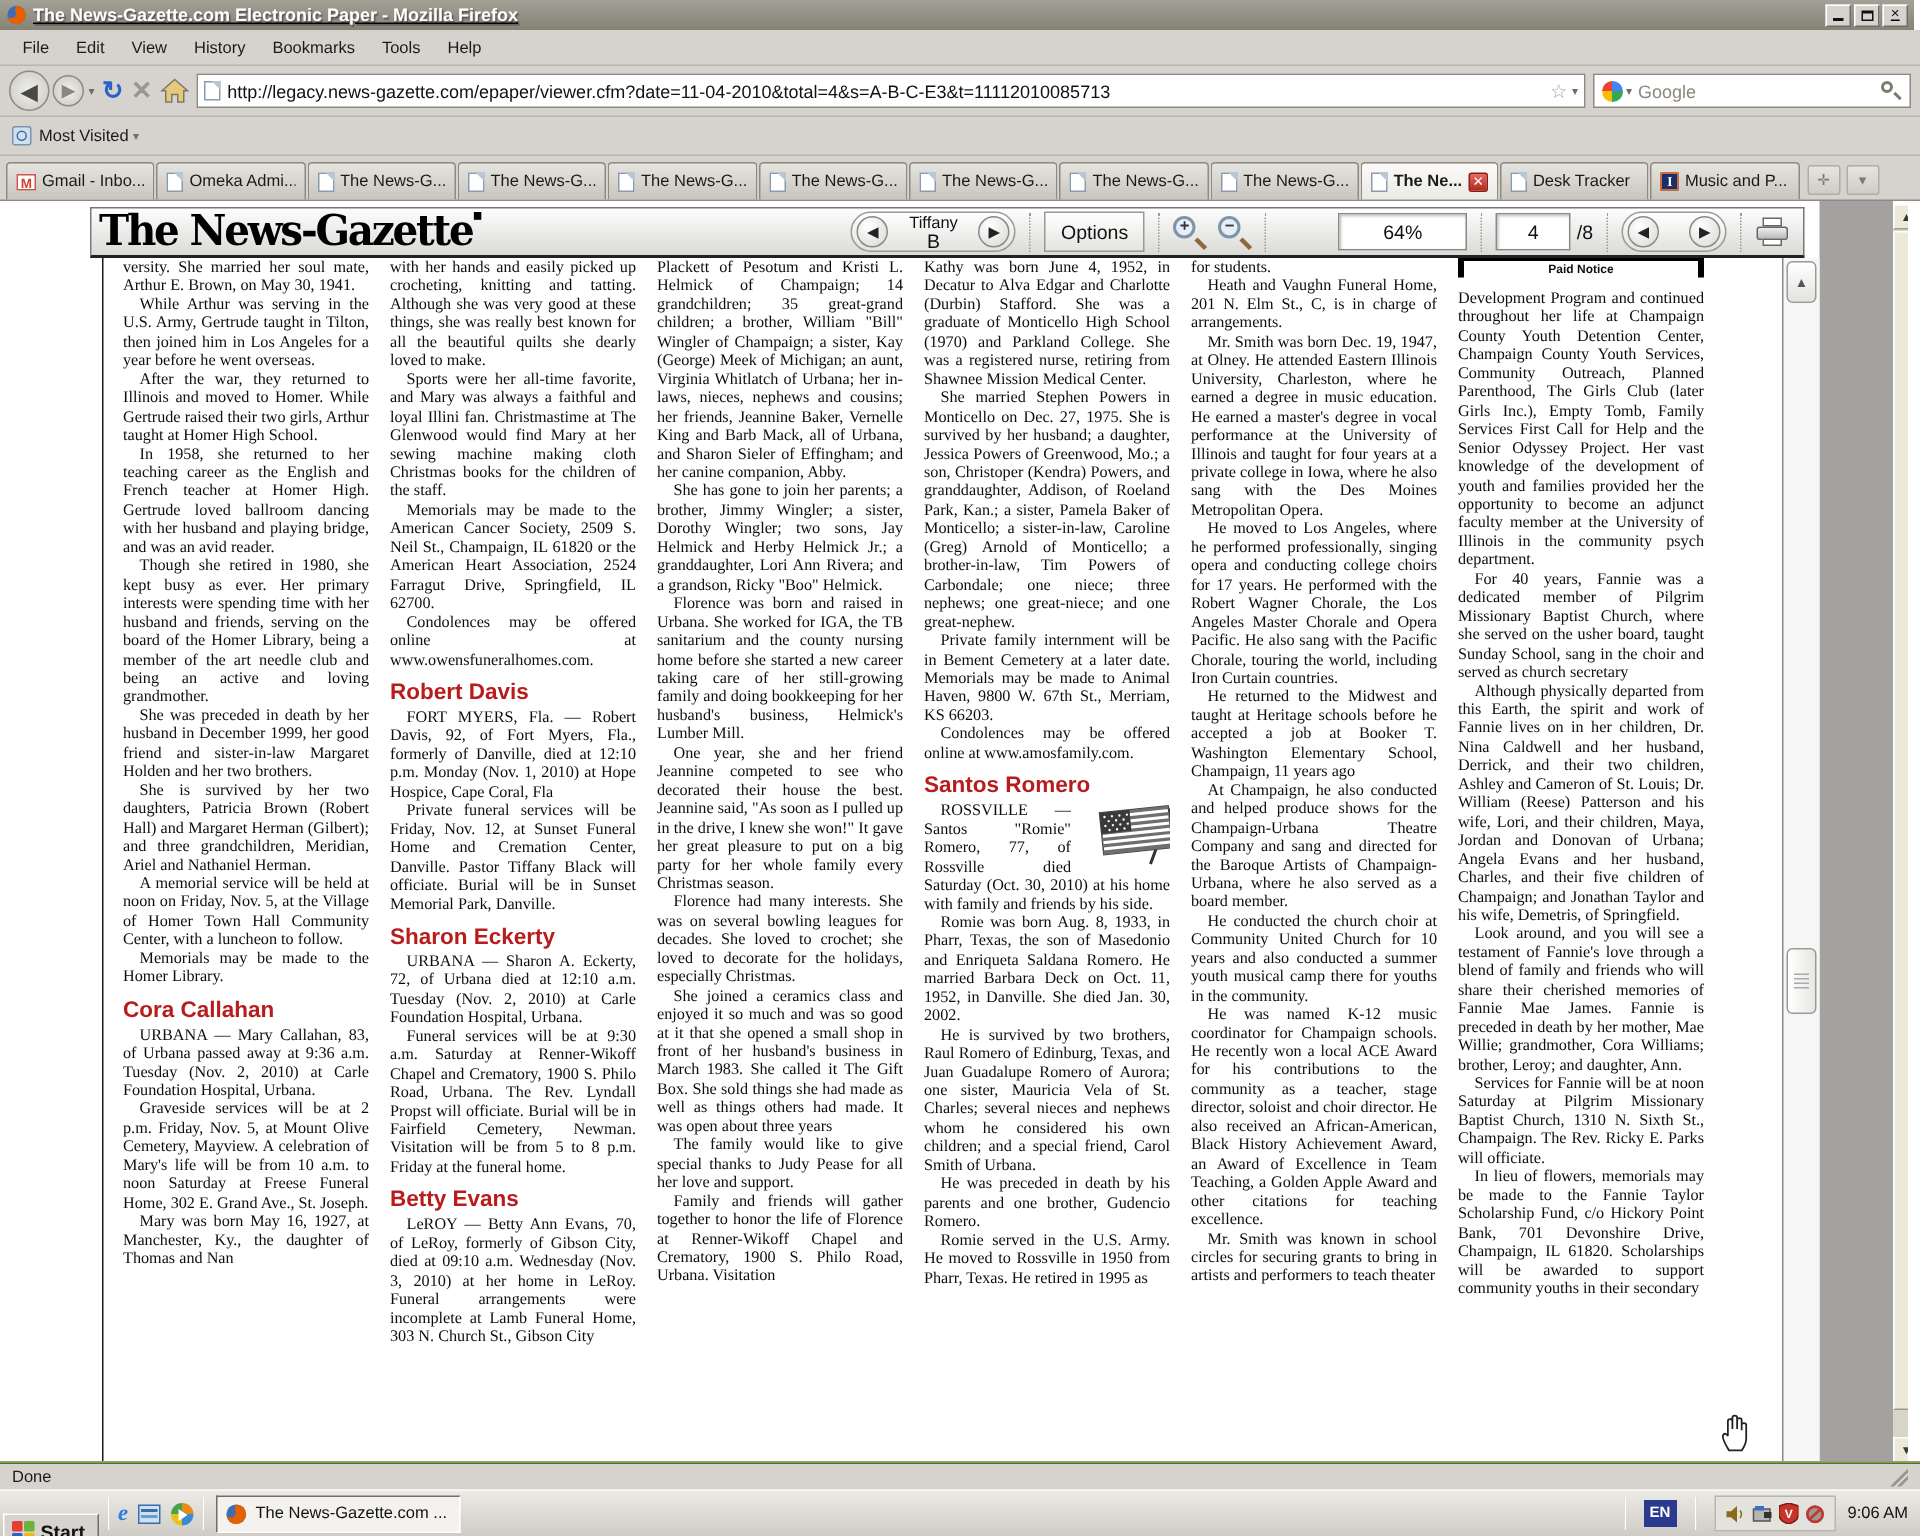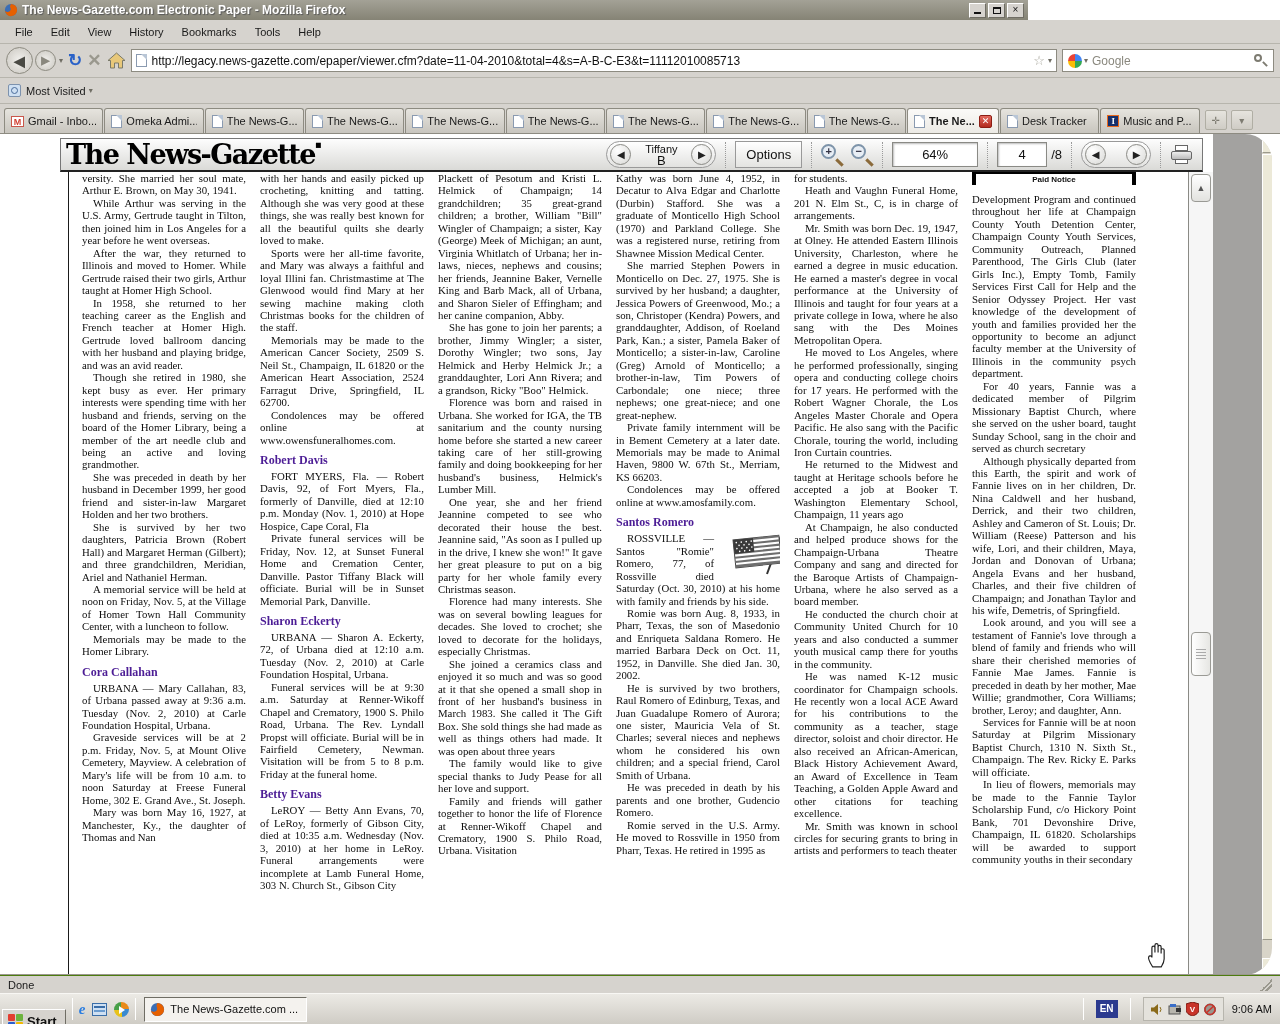--- a/index.html
+++ b/index.html
@@ -1,21 +1,21 @@
 <!DOCTYPE html>
 <html><head>
 <meta charset="utf-8">
 <style>
   html,body{margin:0;padding:0;background:#555;}
   *{box-sizing:border-box;}
   .window{position:relative;width:1280px;height:1024px;overflow:hidden;background:#fff;
     font-family:"Liberation Sans",sans-serif;}
   
-  .titlebar{position:absolute;left:0;top:0;width:1028px;height:20px;
-    background:linear-gradient(#a3a196,#858375);display:flex;align-items:center;padding:0 4px;}
+  .titlebar{position:absolute;left:0;top:0;width:1276px;height:20px;
+    background:linear-gradient(#a3a196,#858375);display:flex;align-items:center;padding:0 4px;text-decoration:underline;}
   .titlebar .ttext{color:#fff;font-weight:bold;font-size:12px;margin-left:4px;white-space:nowrap;
     text-shadow:1px 1px 1px #555;}
   .winbtns{margin-left:auto;display:flex;gap:2px;}
   .winbtn{width:17px;height:15px;background:#d6d3ce;border:1px solid;border-color:#fff #6f6d64 #6f6d64 #fff;
     display:flex;align-items:center;justify-content:center;font-size:10px;color:#111;line-height:1;}
   .minglyph{width:7px;height:2px;background:#111;margin-top:6px;}
   .maxglyph{width:8px;height:7px;border:1px solid #111;border-top-width:2px;}
   
   .menubar{position:absolute;left:0;top:20px;width:1280px;height:24px;background:#d6d3ce;
     border-bottom:1px solid #b7b5ad;display:flex;align-items:center;padding:0 6px;}
@@ -69,21 +69,21 @@
     border-color:#b9c6d6 transparent transparent #b9c6d6;transform:rotate(90deg);}
   .ticon.gmail{width:13px;height:11px;background:#fff;border:1px solid #c9574b;color:#d23f31;
     font:bold 9px/10px "Liberation Sans",sans-serif;text-align:center;}
   .ticon.gmail::before{content:"M";}
   .ticon.illinois{width:12px;height:12px;background:#17306b;border:1px solid #e8681c;color:#fff;
     font:bold 9px/11px "Liberation Serif",serif;text-align:center;}
   .ticon.illinois::before{content:"I";}
   .newtabbtn,.alltabsbtn{height:20px;width:22px;margin:0 0 3px 4px;border:1px solid #b0aea4;border-radius:2px;
     background:linear-gradient(#e6e4de,#cfccc5);color:#7d7b71;font-size:10px;display:flex;align-items:center;justify-content:center;}
   
-  .content{position:absolute;left:0;top:134px;width:1272px;height:841px;background:#fff;overflow:hidden;border-radius:27px;}
+  .content{position:absolute;left:0;top:134px;width:1272px;height:841px;background:#fff;overflow:hidden;}
   .graygutter{position:absolute;left:1213px;top:0;width:49px;height:841px;background:#a3a2a0;}
   .vtoolbar{position:absolute;left:60px;top:4px;width:1143px;height:34px;display:flex;align-items:center;
     background:linear-gradient(#fdfdfd,#dadad7);border:1px solid #777;border-bottom:2px solid #222;}
   .masthead{font-family:"DejaVu Serif",serif;font-weight:bold;font-size:27px;letter-spacing:-1.5px;
     color:#000;padding-left:5px;white-space:nowrap;transform:scaleY(1.05);}
   .masthead .tm{font-size:10px;vertical-align:top;}
   .vsep{width:0;height:26px;border-left:1px dotted #9a9a9a;margin:0 9px;}
   .pill{height:27px;border:1px solid #999;border-radius:14px;background:linear-gradient(#fff,#e2e2e0);
     display:flex;align-items:center;padding:0 3px;gap:4px;}
   .roundbtn{width:21px;height:21px;border-radius:50%;background:radial-gradient(circle at 35% 30%,#fff,#d8d8d5);
@@ -94,35 +94,35 @@
   .seclabel .l2{font-size:13px;color:#111;}
   .optionsbtn{margin-left:0;height:27px;padding:0 10px;border:1px solid #999;background:linear-gradient(#fff,#e4e4e1);
     font-size:13px;color:#111;display:flex;align-items:center;}
   .zoomgrp{display:flex;align-items:center;gap:8px;}
   .mag{position:relative;width:22px;height:22px;}
   .mag .lens{width:15px;height:15px;border:2px solid #7e94aa;border-radius:50%;background:#e8eef5;
     display:flex;align-items:center;justify-content:center;font-size:11px;font-weight:bold;color:#334;line-height:1;}
   .mag .handle{position:absolute;width:9px;height:3px;background:#8a6a3a;bottom:2px;right:-1px;transform:rotate(45deg);}
   .insetbox{border:1px solid #8a8a85;box-shadow:inset 1px 1px 2px #bbb;background:#fff;height:25px;
     display:flex;align-items:center;justify-content:center;font-size:13px;color:#111;}
-  .pctbox{width:86px;}
+  .pctbox{width:86px;margin-left:39px;}
   .pagebox{width:50px;}
   .pagetotal{font-size:13px;color:#111;margin-left:4px;}
   .navpill{width:70px;justify-content:space-between;}
   .printer{position:relative;width:24px;height:20px;margin-right:8px;}
   .printer .paper{position:absolute;left:5px;top:0;width:13px;height:6px;background:#fff;border:1px solid #666;}
   .printer .body{position:absolute;left:1px;top:6px;width:21px;height:9px;background:linear-gradient(#eee,#bbb);border:1px solid #666;border-radius:2px;}
   .printer .tray{position:absolute;left:5px;top:14px;width:13px;height:5px;background:#fff;border:1px solid #666;}
   
   .pageedge{position:absolute;left:68px;top:38px;width:1px;height:803px;background:#1a1a1a;}
   .ncols{position:absolute;left:82px;top:38px;width:1068px;height:803px;display:flex;gap:14px;overflow:hidden;}
   .ncol{flex:0 0 164px;overflow:hidden;font-family:"Liberation Serif",serif;color:#0d0d0d;}
   .obit-p{margin:0;font-size:10.8px;line-height:12.45px;text-align:justify;text-indent:11px;}
   .obit-p.cont{text-indent:0;font-family:Liberation Serif, serif;}
-  .obit-h{margin:7px 0 2px;font-size:12px;font-family:Liberation Serif, serif;color:#4c1d95;}
+  .obit-h{margin:7px 0 2px;font-size:15px;font-family:Liberation Sans, sans-serif;color:#b91c1c;}
   .paid-notice{border-top:2px solid #000;border-left:4px solid #000;border-right:4px solid #000;
     height:13px;font:bold 8px/11px "Liberation Sans",sans-serif;text-align:center;color:#111;margin-bottom:8px;}
   .flagwrap{float:right;width:60px;height:42px;margin:2px 0 2px 6px;}
   
   .innerscroll{position:absolute;left:1188px;top:38px;width:25px;height:803px;background:#f6f6f6;
     border-left:1px solid #8a8a85;}
   .innerscroll .up{position:absolute;left:2px;top:2px;width:20px;height:28px;border:1px solid #9a9a95;
     border-radius:4px;background:linear-gradient(#fff,#e2e2df);color:#555;font-size:9px;
     display:flex;align-items:center;justify-content:center;}
   .innerscroll .thumb{position:absolute;left:2px;top:460px;width:20px;height:44px;border:1px solid #9a9a95;
@@ -359,21 +359,21 @@
           <p class="obit-p">Sports were her all-time favorite, and Mary was always a faithful and loyal Illini fan. Christmastime at The Glenwood would find Mary at her sewing machine making cloth Christmas books for the children of the staff.</p>
           <p class="obit-p">Memorials may be made to the American Cancer Society, 2509 S. Neil St., Champaign, IL 61820 or the American Heart Association, 2524 Farragut Drive, Springfield, IL 62700.</p>
           <p class="obit-p">Condolences may be offered online at www.owensfuneralhomes.com.</p>
           <h3 class="obit-h">Robert Davis</h3>
           <p class="obit-p">FORT MYERS, Fla. — Robert Davis, 92, of Fort Myers, Fla., formerly of Danville, died at 12:10 p.m. Monday (Nov. 1, 2010) at Hope Hospice, Cape Coral, Fla</p>
           <p class="obit-p">Private funeral services will be Friday, Nov. 12, at Sunset Funeral Home and Cremation Center, Danville. Pastor Tiffany Black will officiate. Burial will be in Sunset Memorial Park, Danville.</p>
           <h3 class="obit-h">Sharon Eckerty</h3>
           <p class="obit-p">URBANA — Sharon A. Eckerty, 72, of Urbana died at 12:10 a.m. Tuesday (Nov. 2, 2010) at Carle Foundation Hospital, Urbana.</p>
           <p class="obit-p">Funeral services will be at 9:30 a.m. Saturday at Renner-Wikoff Chapel and Crematory, 1900 S. Philo Road, Urbana. The Rev. Lyndall Propst will officiate. Burial will be in Fairfield Cemetery, Newman. Visitation will be from 5 to 8 p.m. Friday at the funeral home.</p>
           <h3 class="obit-h">Betty Evans</h3>
-          <p class="obit-p">LeROY — Betty Ann Evans, 70, of LeRoy, formerly of Gibson City, died at 10:35 a.m. Wednesday (Nov. 3, 2010) at her home in LeRoy. Funeral arrangements were incomplete at Lamb Funeral Home, 303 N. Church St., Gibson City</p>
+          <p class="obit-p">LeROY — Betty Ann Evans, 70, of LeRoy, formerly of Gibson City, died at 09:10 a.m. Wednesday (Nov. 3, 2010) at her home in LeRoy. Funeral arrangements were incomplete at Lamb Funeral Home, 303 N. Church St., Gibson City</p>
         </div>
         <div class="ncol">
           <p class="obit-p cont">Plackett of Pesotum and Kristi L. Helmick of Champaign; 14 grandchildren; 35 great-grand children; a brother, William "Bill" Wingler of Champaign; a sister, Kay (George) Meek of Michigan; an aunt, Virginia Whitlatch of Urbana; her in-laws, nieces, nephews and cousins; her friends, Jeannine Baker, Vernelle King and Barb Mack, all of Urbana, and Sharon Sieler of Effingham; and her canine companion, Abby.</p>
           <p class="obit-p">She has gone to join her parents; a brother, Jimmy Wingler; a sister, Dorothy Wingler; two sons, Jay Helmick and Herby Helmick Jr.; a granddaughter, Lori Ann Rivera; and a grandson, Ricky "Boo" Helmick.</p>
           <p class="obit-p">Florence was born and raised in Urbana. She worked for IGA, the TB sanitarium and the county nursing home before she started a new career taking care of her still-growing family and doing bookkeeping for her husband's business, Helmick's Lumber Mill.</p>
           <p class="obit-p">One year, she and her friend Jeannine competed to see who decorated their house the best. Jeannine said, "As soon as I pulled up in the drive, I knew she won!" It gave her great pleasure to put on a big party for her whole family every Christmas season.</p>
           <p class="obit-p">Florence had many interests. She was on several bowling leagues for decades. She loved to crochet; she loved to decorate for the holidays, especially Christmas.</p>
           <p class="obit-p">She joined a ceramics class and enjoyed it so much and was so good at it that she opened a small shop in front of her husband's business in March 1983. She called it The Gift Box. She sold things she had made as well as things others had made. It was open about three years</p>
           <p class="obit-p">The family would like to give special thanks to Judy Pease for all her love and support.</p>
           <p class="obit-p">Family and friends will gather together to honor the life of Florence at Renner-Wikoff Chapel and Crematory, 1900 S. Philo Road, Urbana. Visitation</p>

